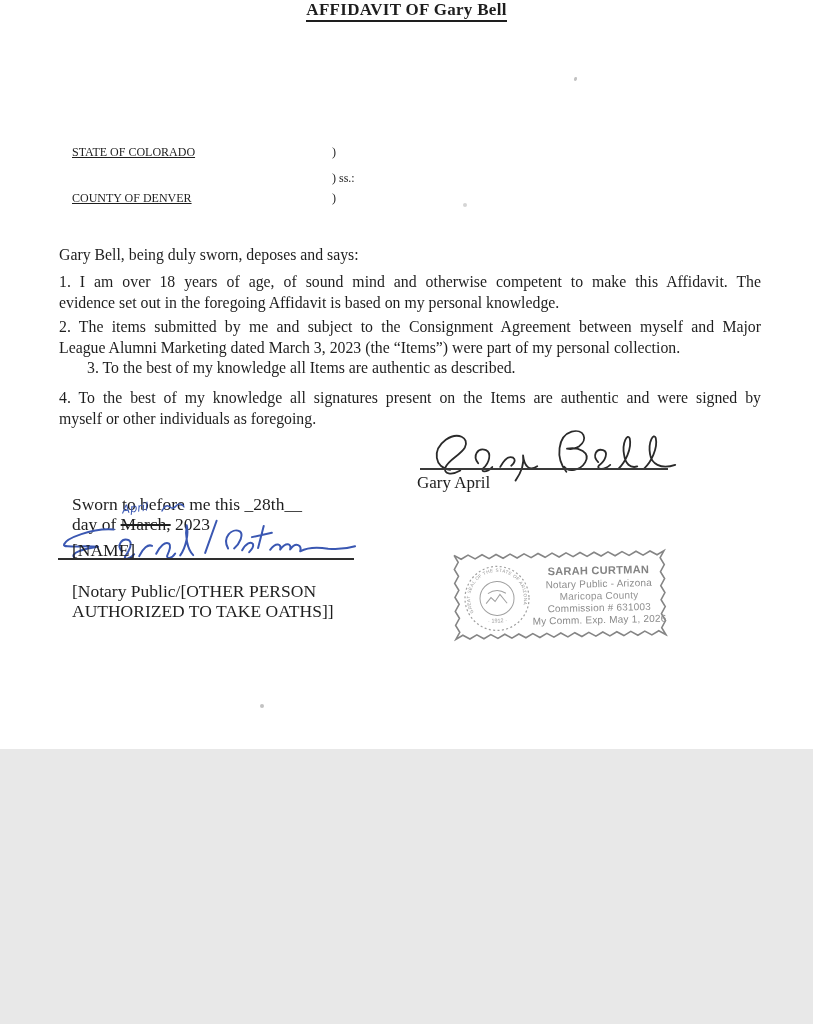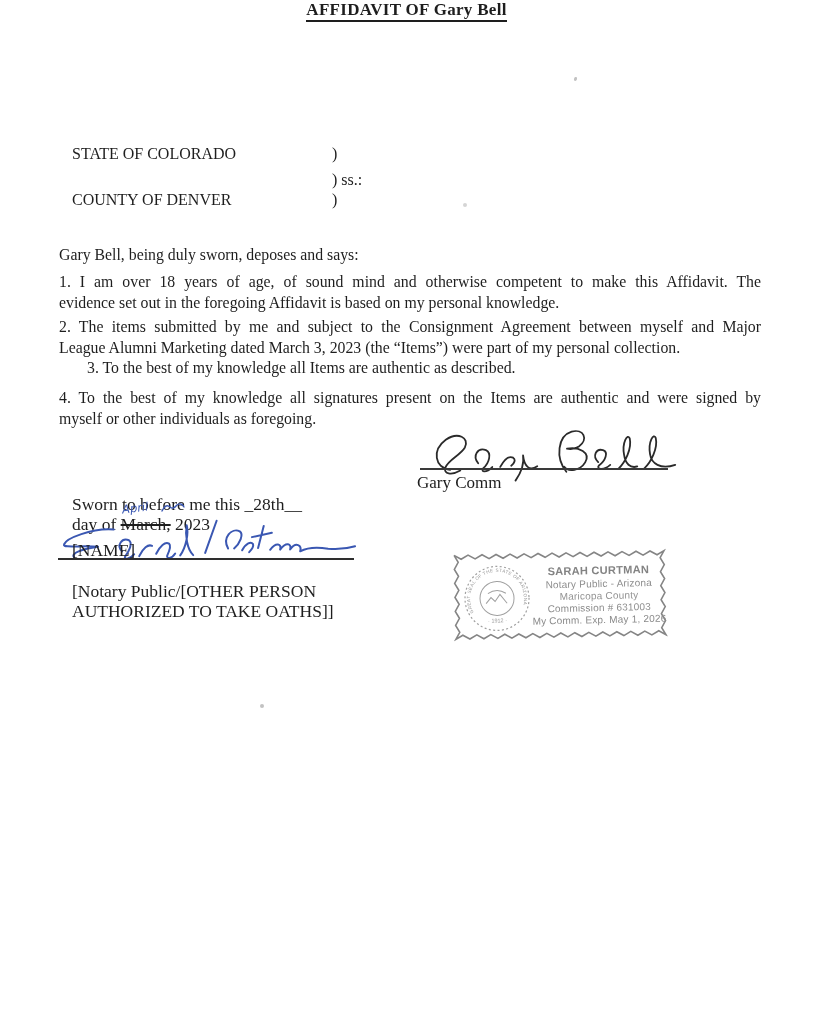--- a/index.html
+++ b/index.html
@@ -1,27 +1,27 @@
 <!DOCTYPE html>
 <html><head>
 <meta charset="utf-8">
 <style>
   html,body { margin:0; padding:0; background:#e8e8e8; }
   .page {
-    position:relative; width:813px; height:1024px; margin:0 auto;
+    position:relative; width:813px; height:749px; margin:0 auto;
     background:#ffffff; overflow:hidden;
     font-family:"Liberation Serif", serif; color:#1e1e1e;
   }
   .abs { position:absolute; }
   .title {
     left:0; top:88; width:813px; text-align:center;
     font-size:17px; font-weight:bold; letter-spacing:0.3px;
   }
   .title .u { border-bottom:2px solid #1e1e1e; padding-bottom:1px; }
-  .venue-row { left:72px; width:400px; font-size:16px; }
+  .venue-row { left:72px; width:400px; font-size:12px;text-decoration:underline; }
   .venue-paren { position:absolute; left:260px; top:0; }
   .bodyline { left:59px; width:702px; font-size:15.8px; white-space:nowrap; }
   .bodyline.just { white-space:normal; text-align:justify; text-align-last:justify; }
   .jurat { left:72px; font-size:17.5px; }
   .sig-line { background:#3a3a3a; height:2px; }
   .printed-name { font-size:17px; }
   .strike { text-decoration:line-through; text-decoration-thickness:1.5px; }
   .handmonth {
     font-family:"DejaVu Sans", sans-serif; font-style:italic;
     font-size:11.5px; color:#3a57b2; transform:rotate(-7deg);
@@ -74,21 +74,21 @@
       <path d="M58 40 C52 32 58 24 66 27 C72 30 69 40 63 45 C60 49 66 50 72 44"></path>
       <path d="M80 44 C84 37 89 33 93 35 C96 37 94 41 91 43"></path>
       <path d="M103 33 C104 41 101 50 95 58 M103 33 C104 44 109 49 117 44"></path>
       <path d="M146 50 C135 36 138 14 152 10 C164 7 169 18 159 25 C153 29 147 27 147 27 C159 25 171 31 165 41 C160 49 148 51 144 45"></path>
       <path d="M178 41 C172 35 176 27 183 29 C189 31 185 40 179 44 C175 48 183 50 190 44"></path>
       <path d="M198 48 C205 42 212 28 210 18 C208 12 202 22 204 34 C205 43 210 48 217 46"></path>
       <path d="M224 48 C231 42 238 28 236 18 C234 12 228 22 230 34 C231 43 240 50 255 45"></path>
     </g>
   </svg>
   <div class="abs sig-line" style="left:420px; top:468px; width:248px;"></div>
-  <div class="abs printed-name" style="left:417px; top:473px;">Gary Comm</div>
+  <div class="abs printed-name" style="left:417px; top:473px;">Gary April</div>
 
   <div class="abs jurat" style="top:494px;">
     <span>Sworn to before me this</span>
     <span>_28th__</span>
   </div>
   <div class="abs jurat" style="top:514px;text-align:right;">
     <span>day of</span>
     <span class="strike">March,</span>
     <span>2023</span>
   </div>

